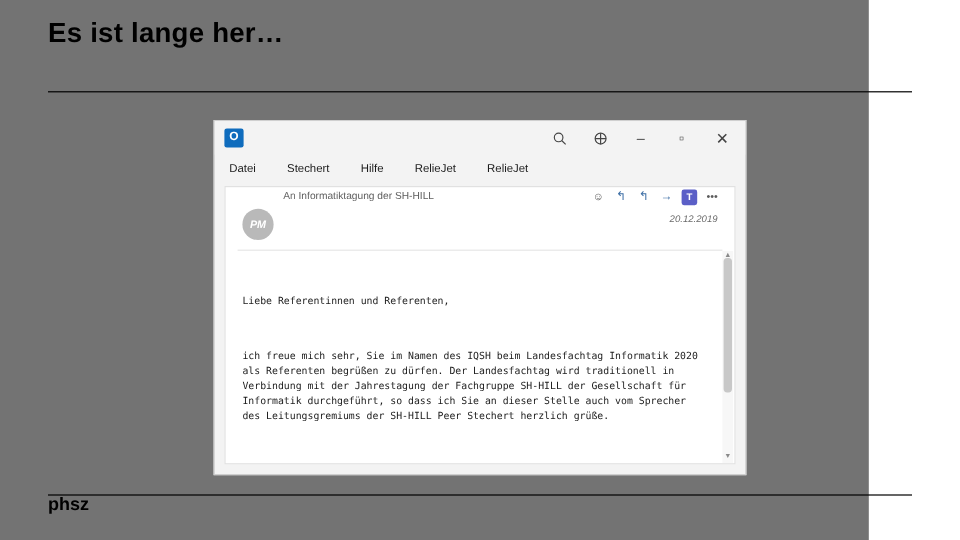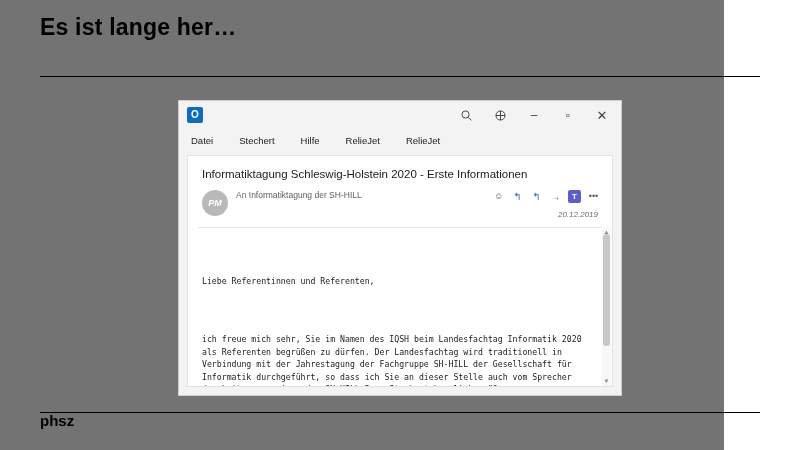--- a/index.html
+++ b/index.html
@@ -137,21 +137,21 @@
     height: 26px;
     border-radius: 50%;
     background: #b9b9b9;
     color: #ffffff;
     font-size: 9px;
     font-weight: bold;
     display: flex;
     align-items: center;
     justify-content: center;
     flex: none;
-    margin-top: 2px;
+    margin-top: 18px;
     font-style: italic;
   }
   .hdr-text {
     margin-left: 8px;
     flex: 1;
     min-width: 0;
   }
   .sender {
     font-size: 9.5px;
     color: #1b1b1b;
@@ -223,21 +223,21 @@
     overflow: hidden;
   }
   .body {
     padding: 10px 22px 0 14px;
     font-family: "DejaVu Sans Mono", "Liberation Mono", monospace;
     font-size: 8.2px;
     line-height: 1.52;
     color: #1b1b1b;
     white-space: pre-wrap;
   }
-  .body p { margin: 12px 0 9px 0; }
+  .body p { margin: 0 0 9px 0; }
   .scrollbar {
     position: absolute;
     right: 1px;
     top: 0;
     width: 9px;
     bottom: 0;
     background: #f7f7f7;
   }
   .scroll-thumb {
     position: absolute;
@@ -296,21 +296,20 @@
     <div class="menubar">
       <span>Datei</span>
       <span>Stechert</span>
       <span>Hilfe</span>
       <span>RelieJet</span>
       <span>RelieJet</span>
     </div>
 
     <div class="reading-pane">
 
-      <div class="subject">Informatiktagung Schleswig-Holstein 2020 - Erste Informationen</div>
 
       <div class="hdr">
         <div class="avatar">PM</div>
         <div class="hdr-text">
           <div class="recipients">
             <span class="to-label">An</span>
             <span>Informatiktagung der SH-HILL</span>
           </div>
         </div>
         <div class="hdr-right">

